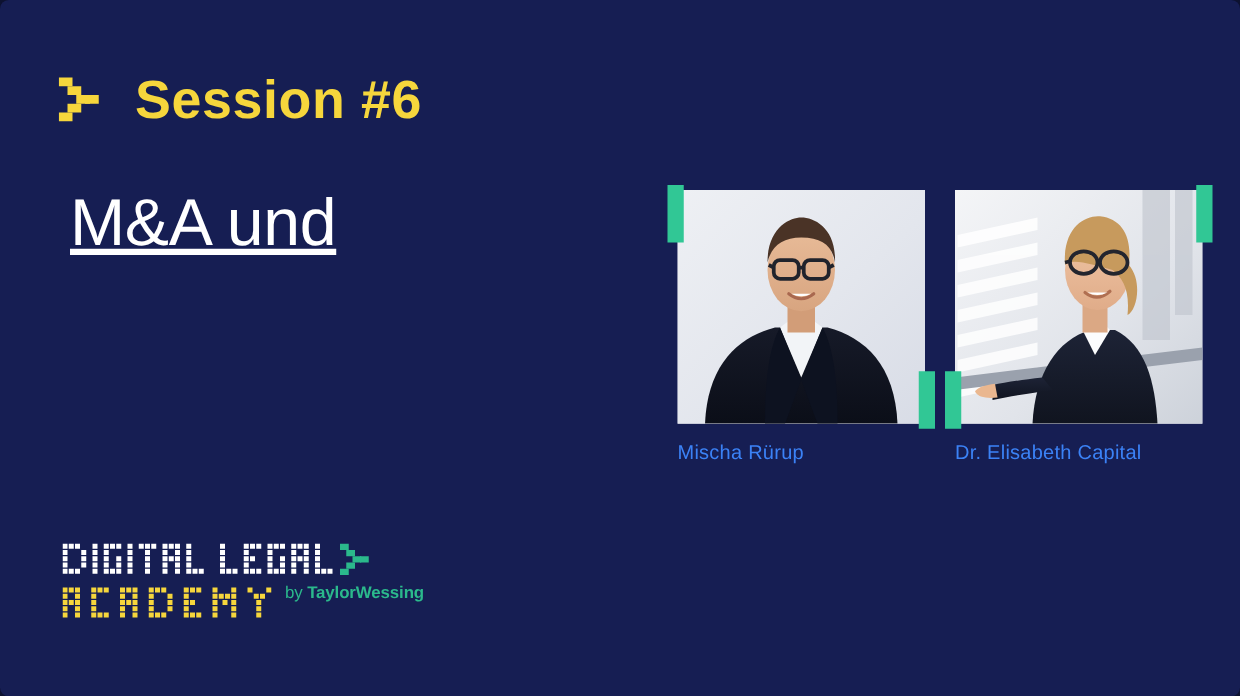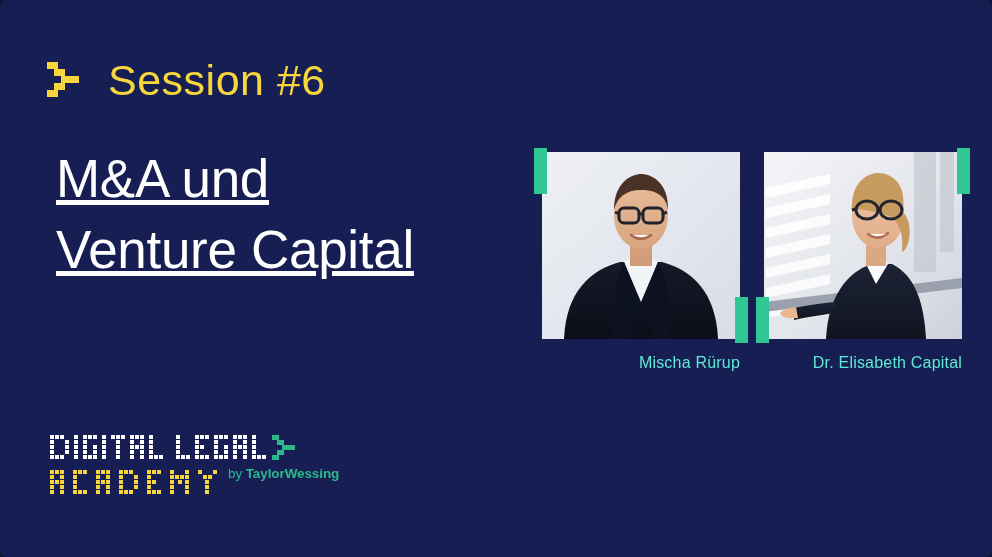--- a/index.html
+++ b/index.html
@@ -35,21 +35,21 @@
   }
   .pixel-chevron {
     width: 42px;
     height: 44px;
     margin-right: 19px;
     flex: 0 0 auto;
   }
   .session-label {
     font-family: "Liberation Sans", sans-serif;
     font-size: 43px;
-    font-weight: normal;
+    font-weight: bold;
     letter-spacing: 0.5px;
     color: #F6D63C;
     line-height: 1;
     white-space: nowrap;
   }
 
   
   .title {
     position: absolute;
     left: 56px;
@@ -102,22 +102,22 @@
     background: #31C795;
     z-index: 3;
   }
   .speaker.left  .accent.a-top    { left: -8px;  top: 0px; }
   .speaker.left  .accent.a-bottom { right: -8px; bottom: -4px; }
   .speaker.right .accent.a-top    { right: -8px; top: 0px; }
   .speaker.right .accent.a-bottom { left: -8px;  bottom: -4px; }
 
   .speaker-name {
     margin-top: 15px;
-    text-align: right;
-    color: #5eead4;
+    text-align: left;
+    color: #3b82f6;
     font-family: "Liberation Sans", sans-serif;
     font-size: 16px;
     font-weight: 400;
     letter-spacing: 0.2px;
     white-space: nowrap;
   }
 
   
   .portrait { display: block; width: 100%; height: 100%; }
 
@@ -159,21 +159,20 @@
           <rect x="7" y="25" width="11" height="7"></rect>
           <rect x="0" y="32" width="11" height="7"></rect>
         </g>
       </svg>
     </span>
     <span class="session-label">Session #6</span>
   </div>
 
   <div class="title">
     <span class="title-line">M&amp;A und</span>
-    <span class="title-line">Venture Capital</span>
   </div>
 
   <div class="speakers">
 
     <div class="speaker left">
       <div class="photo-wrap">
         <span class="accent a-top"></span>
         <span class="accent a-bottom"></span>
         <div class="photo">
           <svg class="portrait" viewBox="0 0 198 187" preserveAspectRatio="xMidYMid slice" aria-hidden="true">

